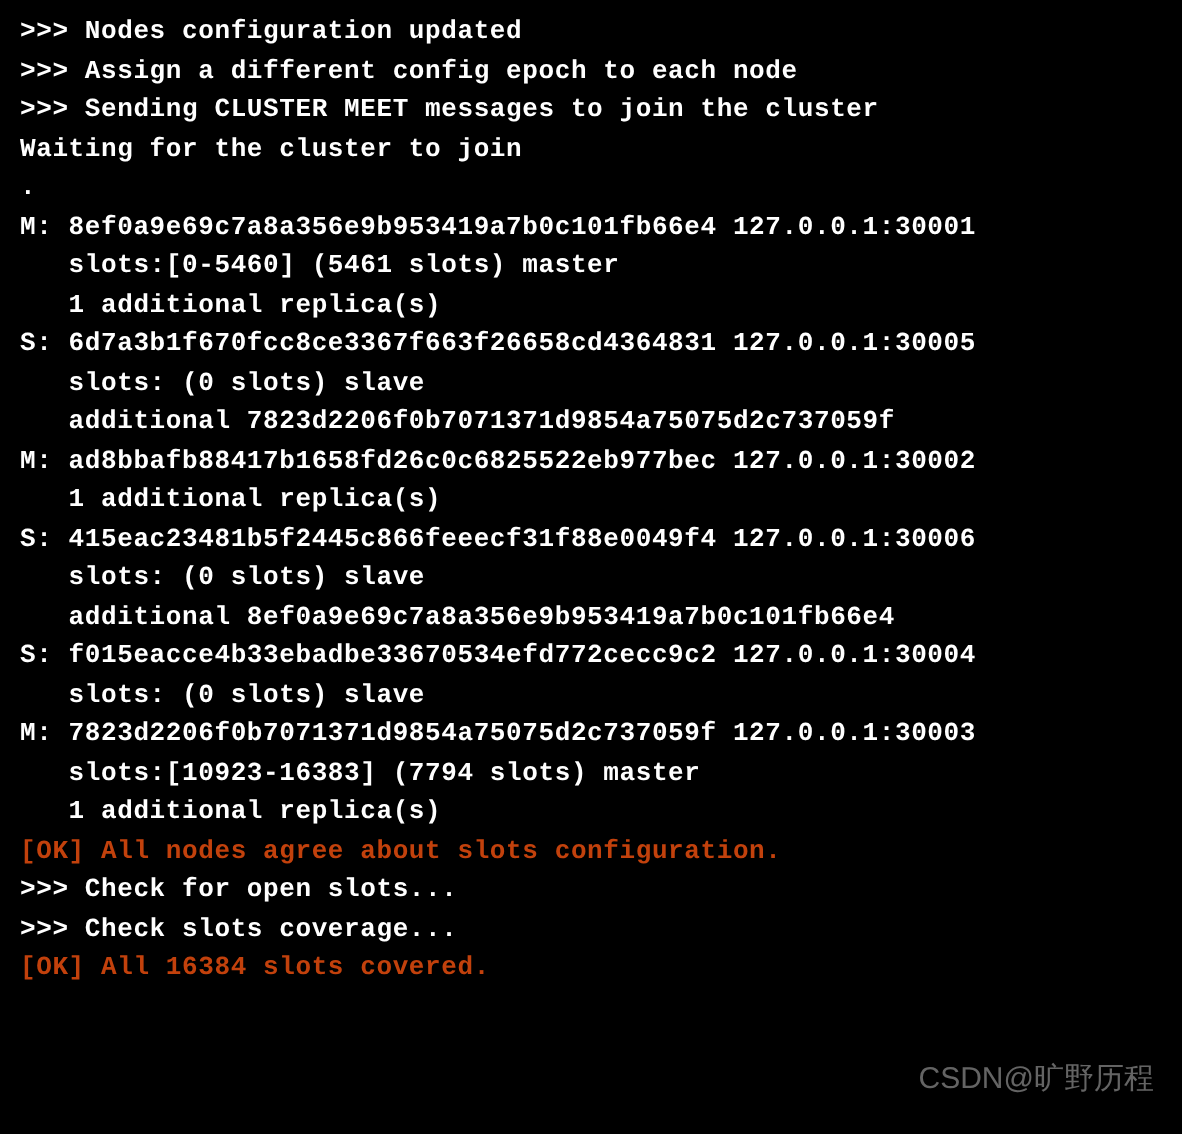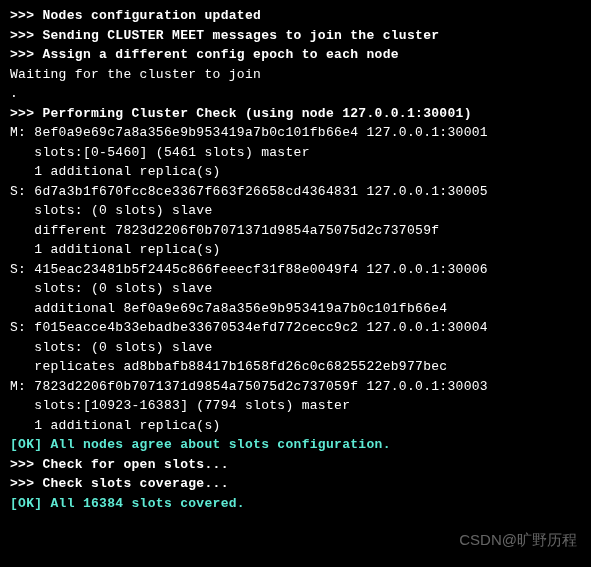--- a/index.html
+++ b/index.html
@@ -18,60 +18,59 @@
       height: 567px;
       overflow: hidden;
       position: relative;
       font-weight: bold;
     }
     .line {
       white-space: pre;
       letter-spacing: 0.3px;
     }
     .normal {
-      font-weight: normal;
+      font-weight: bold;
     }
     .green {
-      color: #5eead4;
+      color: #c2410c;
     }
     .watermark {
       position: absolute;
       bottom: 16px;
       right: 14px;
       color: rgba(200, 200, 200, 0.5);
       font-family: Arial, sans-serif;
       font-size: 15px;
       font-weight: normal;
       letter-spacing: 0;
       margin-top: 20px;
     }
   </style>
 </head>
 <body>
 
 <div>
   <div class="line">&gt;&gt;&gt; Nodes configuration updated</div>
+  <div class="line">&gt;&gt;&gt; Assign a different config epoch to each node</div>
   <div class="line">&gt;&gt;&gt; Sending CLUSTER MEET messages to join the cluster</div>
-  <div class="line">&gt;&gt;&gt; Assign a different config epoch to each node</div>
   <div class="line normal">Waiting for the cluster to join</div>
   <div class="line normal">.</div>
-  <div class="line">&gt;&gt;&gt; Performing Cluster Check (using node 127.0.0.1:30001)</div>
   <div class="line normal">M: 8ef0a9e69c7a8a356e9b953419a7b0c101fb66e4 127.0.0.1:30001</div>
   <div class="line normal">   slots:[0-5460] (5461 slots) master</div>
   <div class="line normal">   1 additional replica(s)</div>
   <div class="line normal">S: 6d7a3b1f670fcc8ce3367f663f26658cd4364831 127.0.0.1:30005</div>
   <div class="line normal">   slots: (0 slots) slave</div>
-  <div class="line normal">   different 7823d2206f0b7071371d9854a75075d2c737059f</div>
+  <div class="line normal">   additional 7823d2206f0b7071371d9854a75075d2c737059f</div>
+  <div class="line normal">M: ad8bbafb88417b1658fd26c0c6825522eb977bec 127.0.0.1:30002</div>
   <div class="line normal">   1 additional replica(s)</div>
   <div class="line normal">S: 415eac23481b5f2445c866feeecf31f88e0049f4 127.0.0.1:30006</div>
   <div class="line normal">   slots: (0 slots) slave</div>
   <div class="line normal">   additional 8ef0a9e69c7a8a356e9b953419a7b0c101fb66e4</div>
   <div class="line normal">S: f015eacce4b33ebadbe33670534efd772cecc9c2 127.0.0.1:30004</div>
   <div class="line normal">   slots: (0 slots) slave</div>
-  <div class="line normal">   replicates ad8bbafb88417b1658fd26c0c6825522eb977bec</div>
   <div class="line normal">M: 7823d2206f0b7071371d9854a75075d2c737059f 127.0.0.1:30003</div>
   <div class="line normal">   slots:[10923-16383] (7794 slots) master</div>
   <div class="line normal">   1 additional replica(s)</div>
   <div class="line green">[OK] All nodes agree about slots configuration.</div>
   <div class="line">&gt;&gt;&gt; Check for open slots...</div>
   <div class="line">&gt;&gt;&gt; Check slots coverage...</div>
   <div class="line green">[OK] All 16384 slots covered.</div>
 </div>
 
 <div class="watermark">CSDN@旷野历程</div>

